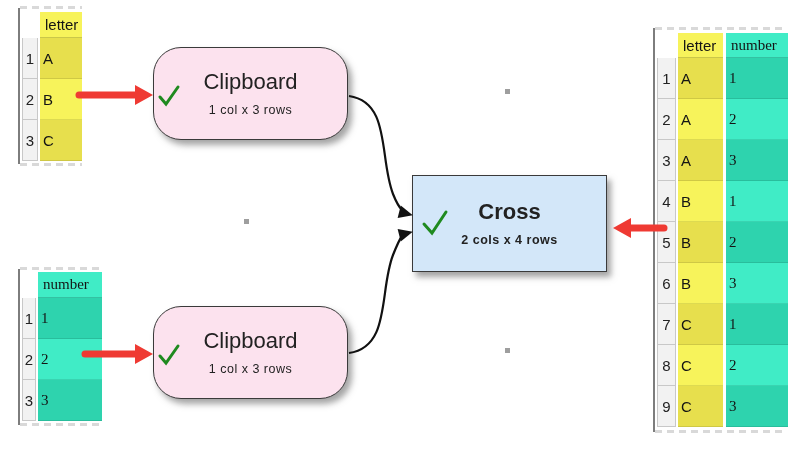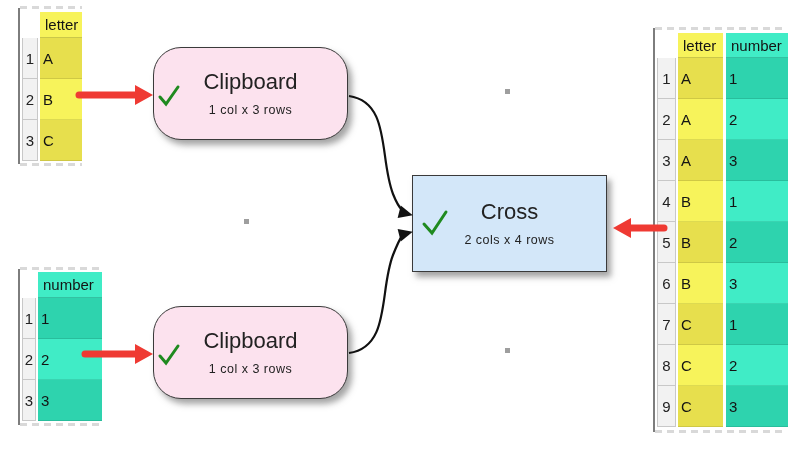--- a/index.html
+++ b/index.html
@@ -29,21 +29,21 @@
   .drow { height:41px; }
   .cell { box-sizing:border-box; display:flex; align-items:center; }
   .numcell {
     background:#f2f2f2; border:1px solid #c8c8c8; border-top:none;
     justify-content:center; color:#222; flex:none;
   }
   .corner { background:transparent; border:none; flex:none; }
   .valcell { padding-left:3px; flex:none; border-bottom:1px solid rgba(0,0,0,.10); }
   .hcell   { padding-left:5px; flex:none; border-bottom:1px solid rgba(0,0,0,.18); }
   .ycell { background:#f7f35b; }
-  .tcell { background:#40ecc6; }
+  .tcell { background:#40ecc6;font-family:Liberation Serif, serif; }
   .gap2 { margin-left:2px; }
   .gap3 { margin-left:3px; }
   .drow:nth-child(even) .ycell { background:#e7df4d; }
   .drow:nth-child(even) .tcell { background:#2ed3ae; }
 
   
   .torn {
     position:absolute; height:3px; z-index:1;
     background:repeating-linear-gradient(90deg,#d9d9d9 0 7px, transparent 7px 12px);
   }
@@ -175,21 +175,21 @@
   <div class="node node-clipboard" style="left:153px; top:306px;">
     <span class="check" style="left:3px; top:36px;">
       <svg width="24" height="24" viewBox="0 0 24 24">
           <polyline points="3,13 9,20 21,3" fill="none" stroke="#1f8a1f" stroke-width="3" stroke-linecap="round"></polyline>
         </svg>
     </span>
     <div class="title">Clipboard</div>
     <div class="subtitle">1 col x 3 rows</div>
   </div>
 
-  <div class="node node-cross" style="left:412px; top:175px;">
+  <div class="node node-cross" style="left:412px; top:175px;font-weight:bold;">
     <span class="check" style="left:7px; top:32px;">
       <svg width="30" height="30" viewBox="0 0 30 30">
           <polyline points="4,16 12,25 26,4" fill="none" stroke="#1f8a1f" stroke-width="3" stroke-linecap="round"></polyline>
         </svg>
     </span>
     <div class="title">Cross</div>
     <div class="subtitle">2 cols x 4 rows</div>
   </div>
 
   <svg class="overlay" width="798" height="450" viewBox="0 0 798 450">

